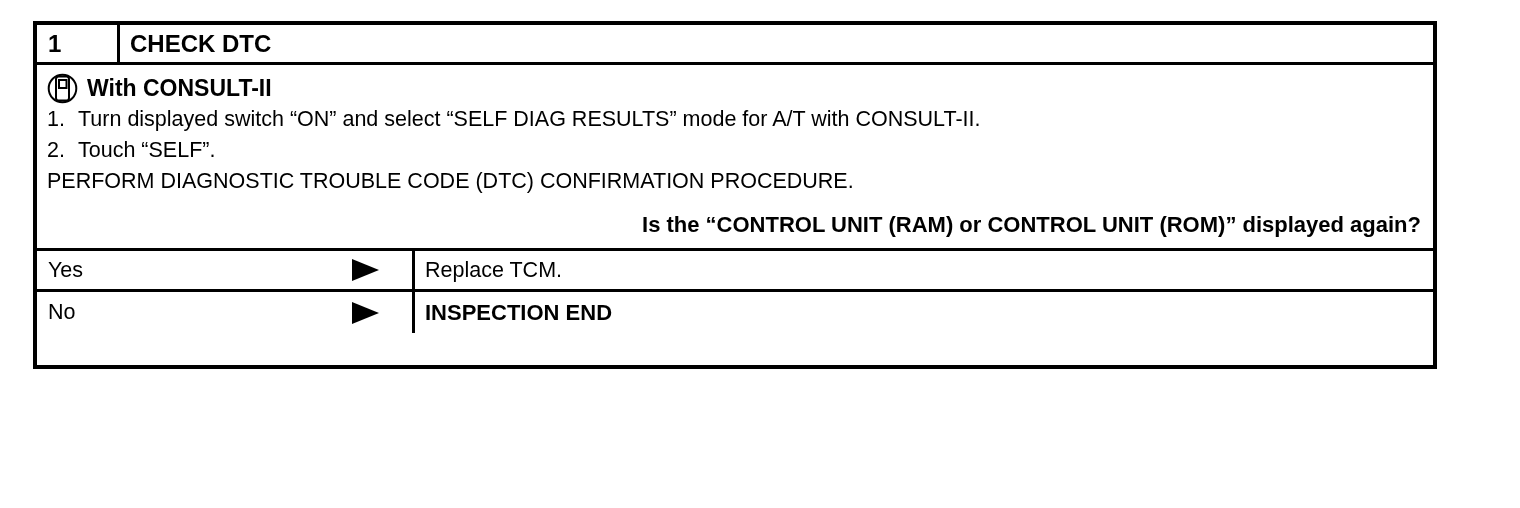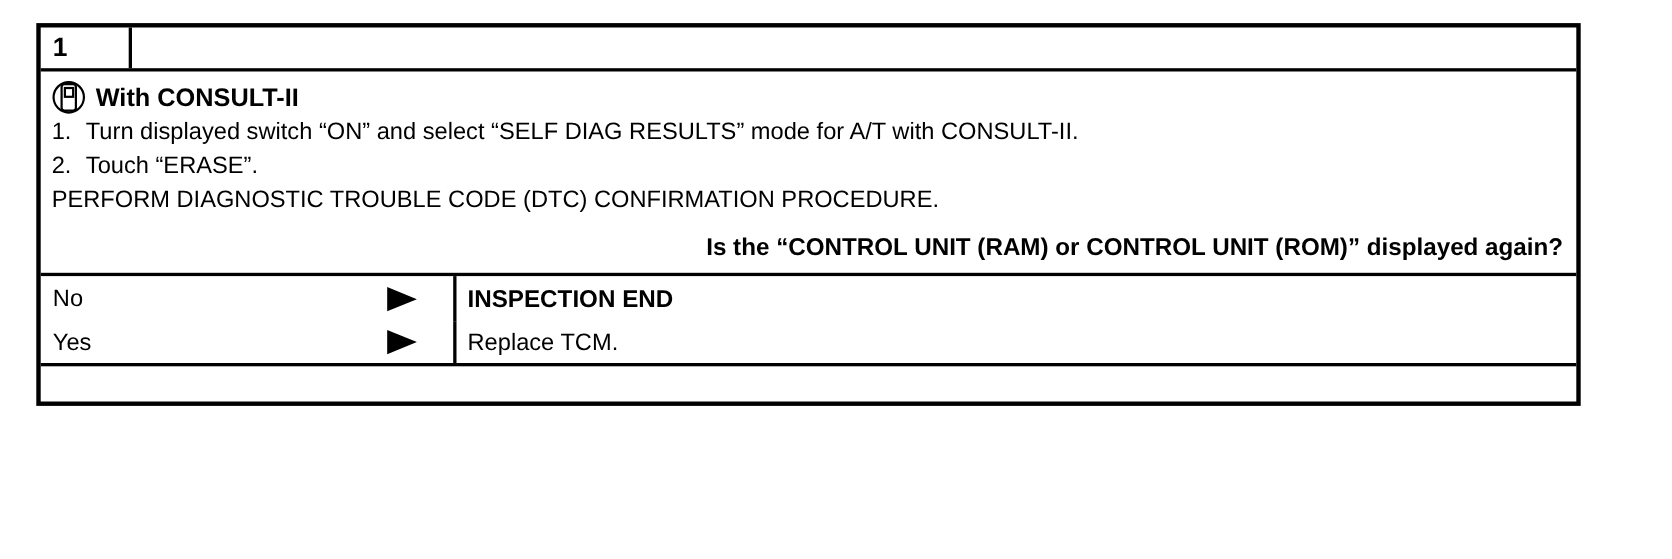--- a/index.html
+++ b/index.html
@@ -100,58 +100,59 @@
   }
 </style>
 </head>
 <body>
 
 <div class="page">
   <div class="diag-table">
 
     <div class="row-header">
       <div class="cell-step-num">1</div>
+      <div class="cell-step-title">CHECK DTC</div>
     </div>
 
     <div class="row-body">
       <div class="with-line">
         <span class="consult-icon-wrap">
           <svg width="31" height="31" viewBox="0 0 31 31">
             <circle cx="15.5" cy="15.5" r="13.8" fill="#ffffff" stroke="#000000" stroke-width="2"></circle>
             <rect x="9" y="3.5" width="13" height="24" rx="2.5" fill="#ffffff" stroke="#000000" stroke-width="2"></rect>
             <rect x="12" y="7" width="7.5" height="8" fill="#ffffff" stroke="#000000" stroke-width="2"></rect>
           </svg>
         </span>
         <span class="with-label">With CONSULT-II</span>
       </div>
 
       <div class="step-line">
         <span class="step-no">1.</span>
         <span>Turn displayed switch “ON” and select “SELF DIAG RESULTS” mode for A/T with CONSULT-II.</span>
       </div>
       <div class="step-line">
         <span class="step-no">2.</span>
-        <span>Touch “ERASE”.</span>
+        <span>Touch “SELF”.</span>
       </div>
 
       <div class="note-line">PERFORM DIAGNOSTIC TROUBLE CODE (DTC) CONFIRMATION PROCEDURE.</div>
 
       <div class="question-line">Is the “CONTROL UNIT (RAM) or CONTROL UNIT (ROM)” displayed again?</div>
+    </div>
+
+    <div class="row-result first">
+      <div class="cell-answer">
+        <span>Yes</span>
+        <span class="tri-right"></span>
+      </div>
+      <div class="cell-action">Replace TCM.</div>
     </div>
 
     <div class="row-result">
       <div class="cell-answer">
         <span>No</span>
         <span class="tri-right"></span>
       </div>
       <div class="cell-action bold">INSPECTION END</div>
     </div>
 
-    <div class="row-result first">
-      <div class="cell-answer">
-        <span>Yes</span>
-        <span class="tri-right"></span>
-      </div>
-      <div class="cell-action">Replace TCM.</div>
-    </div>
-
   </div>
 </div>
 
 </body></html>

